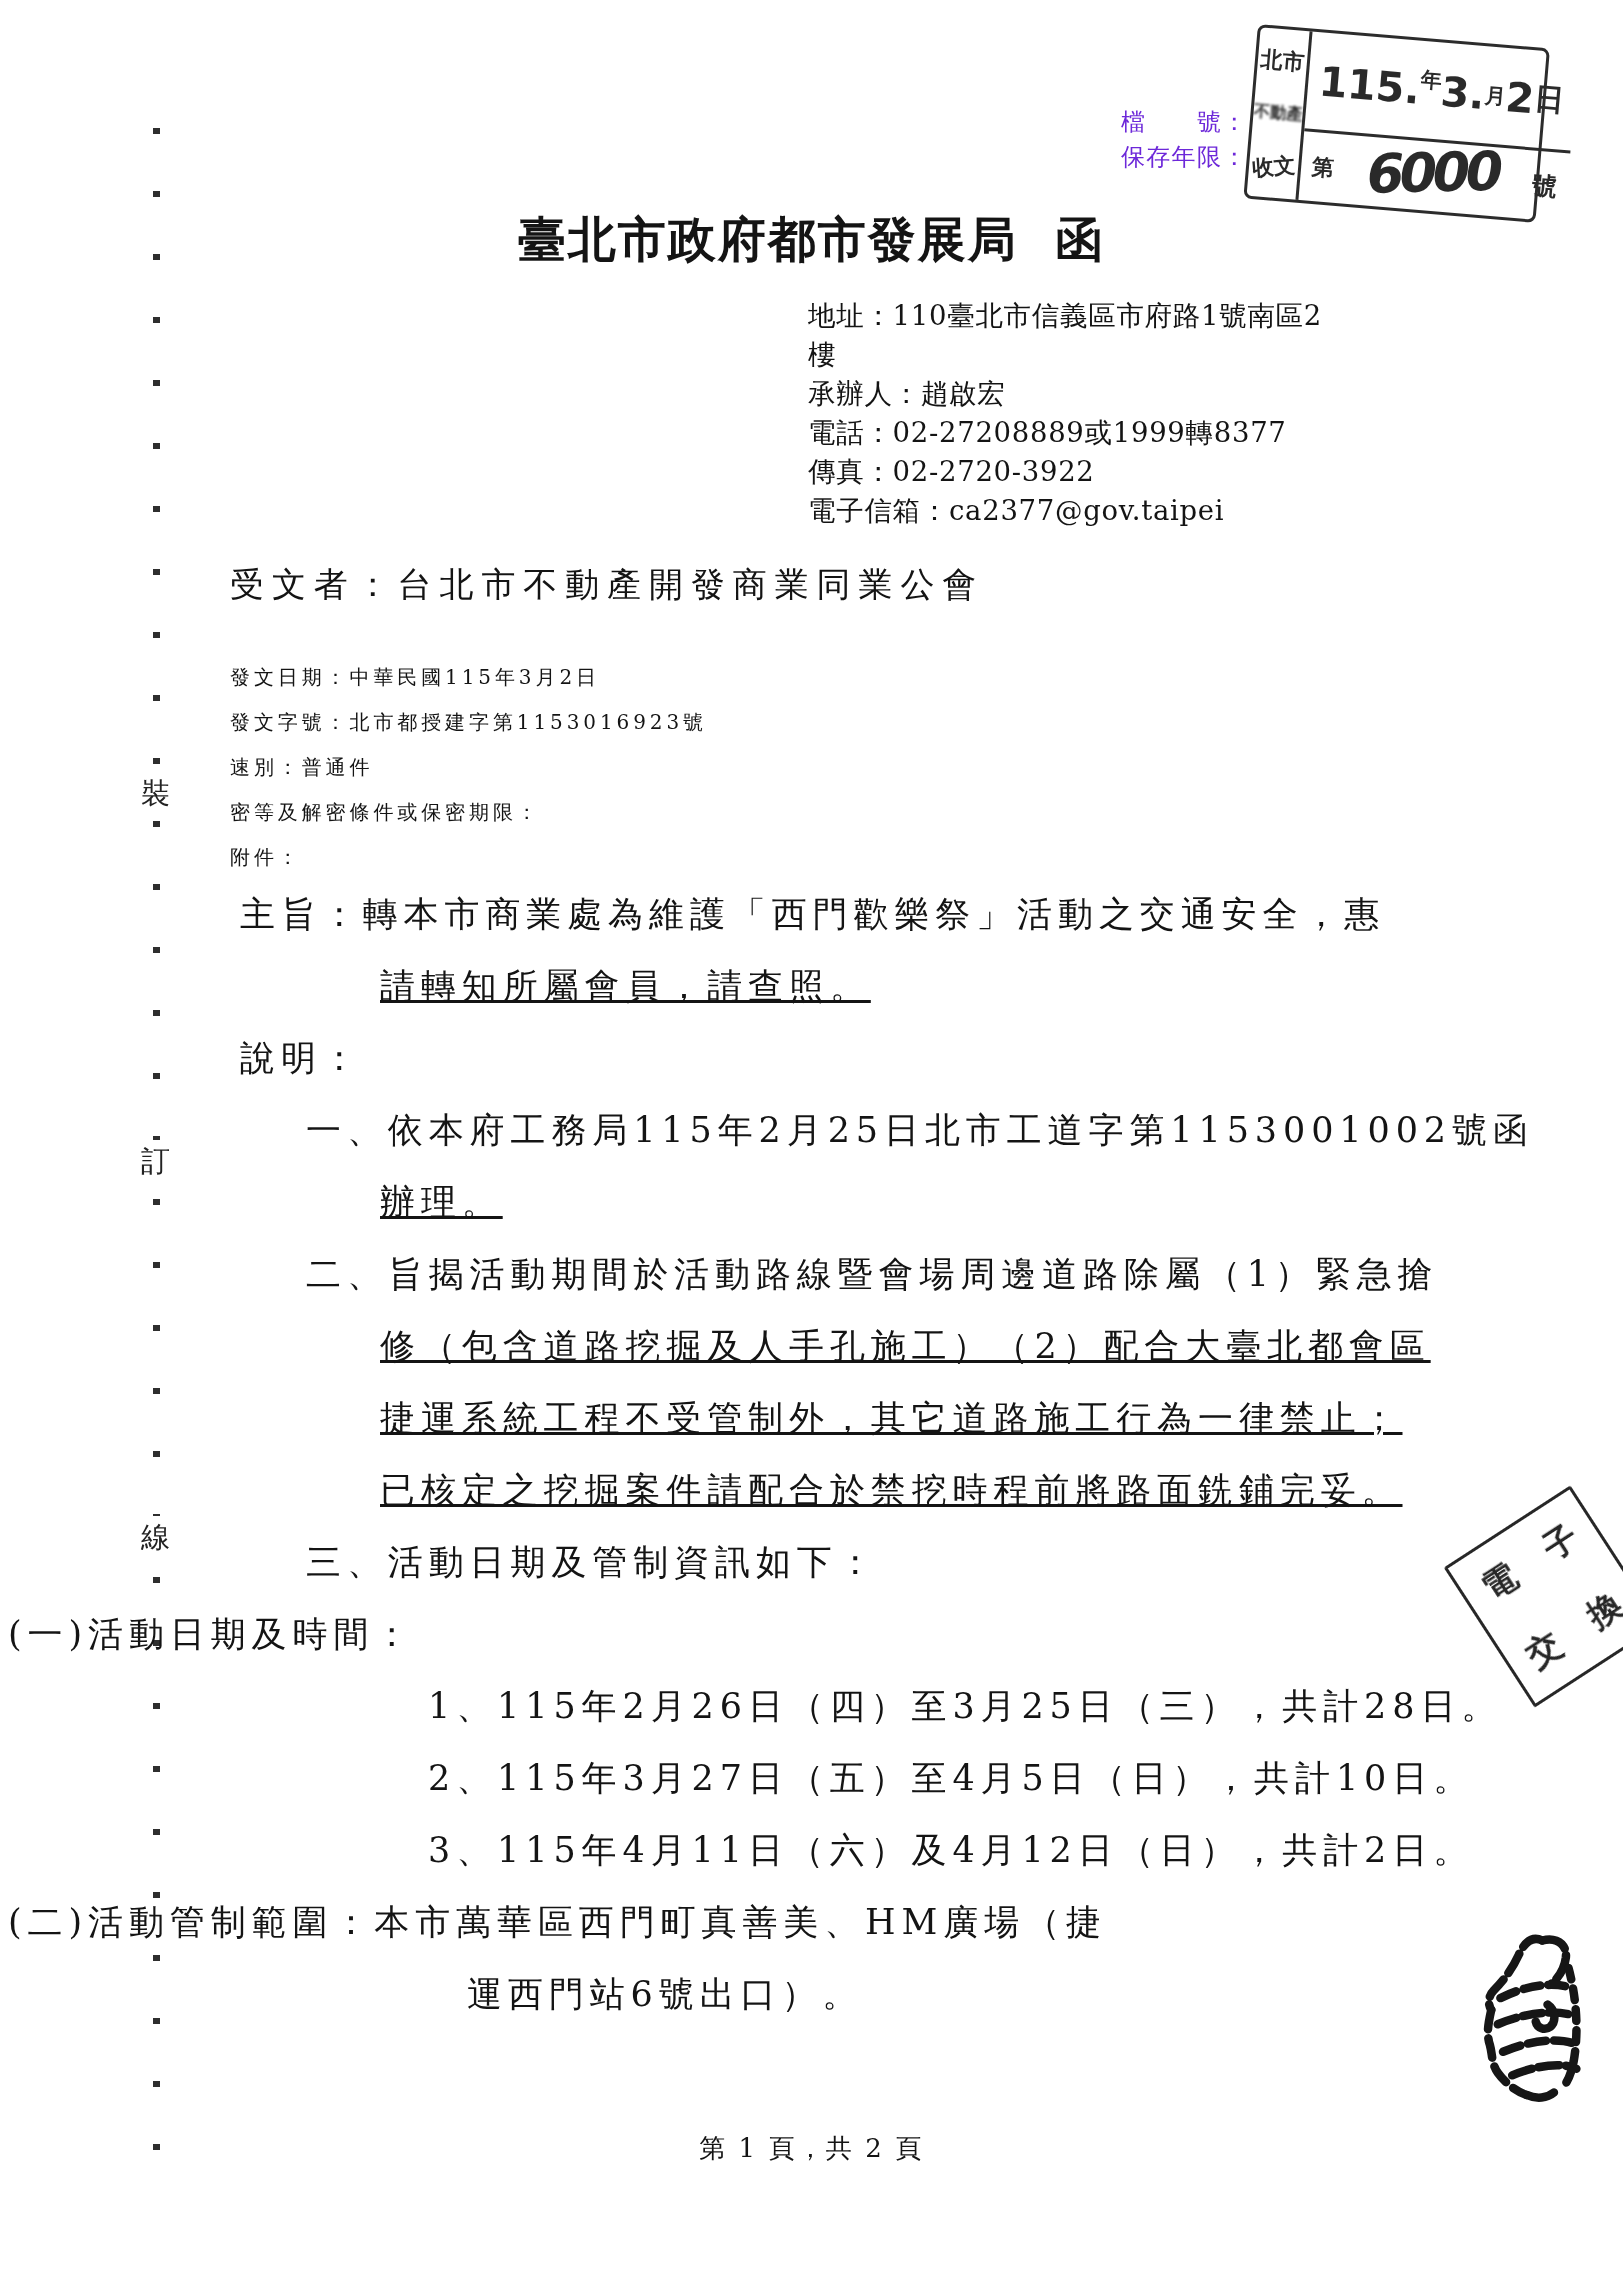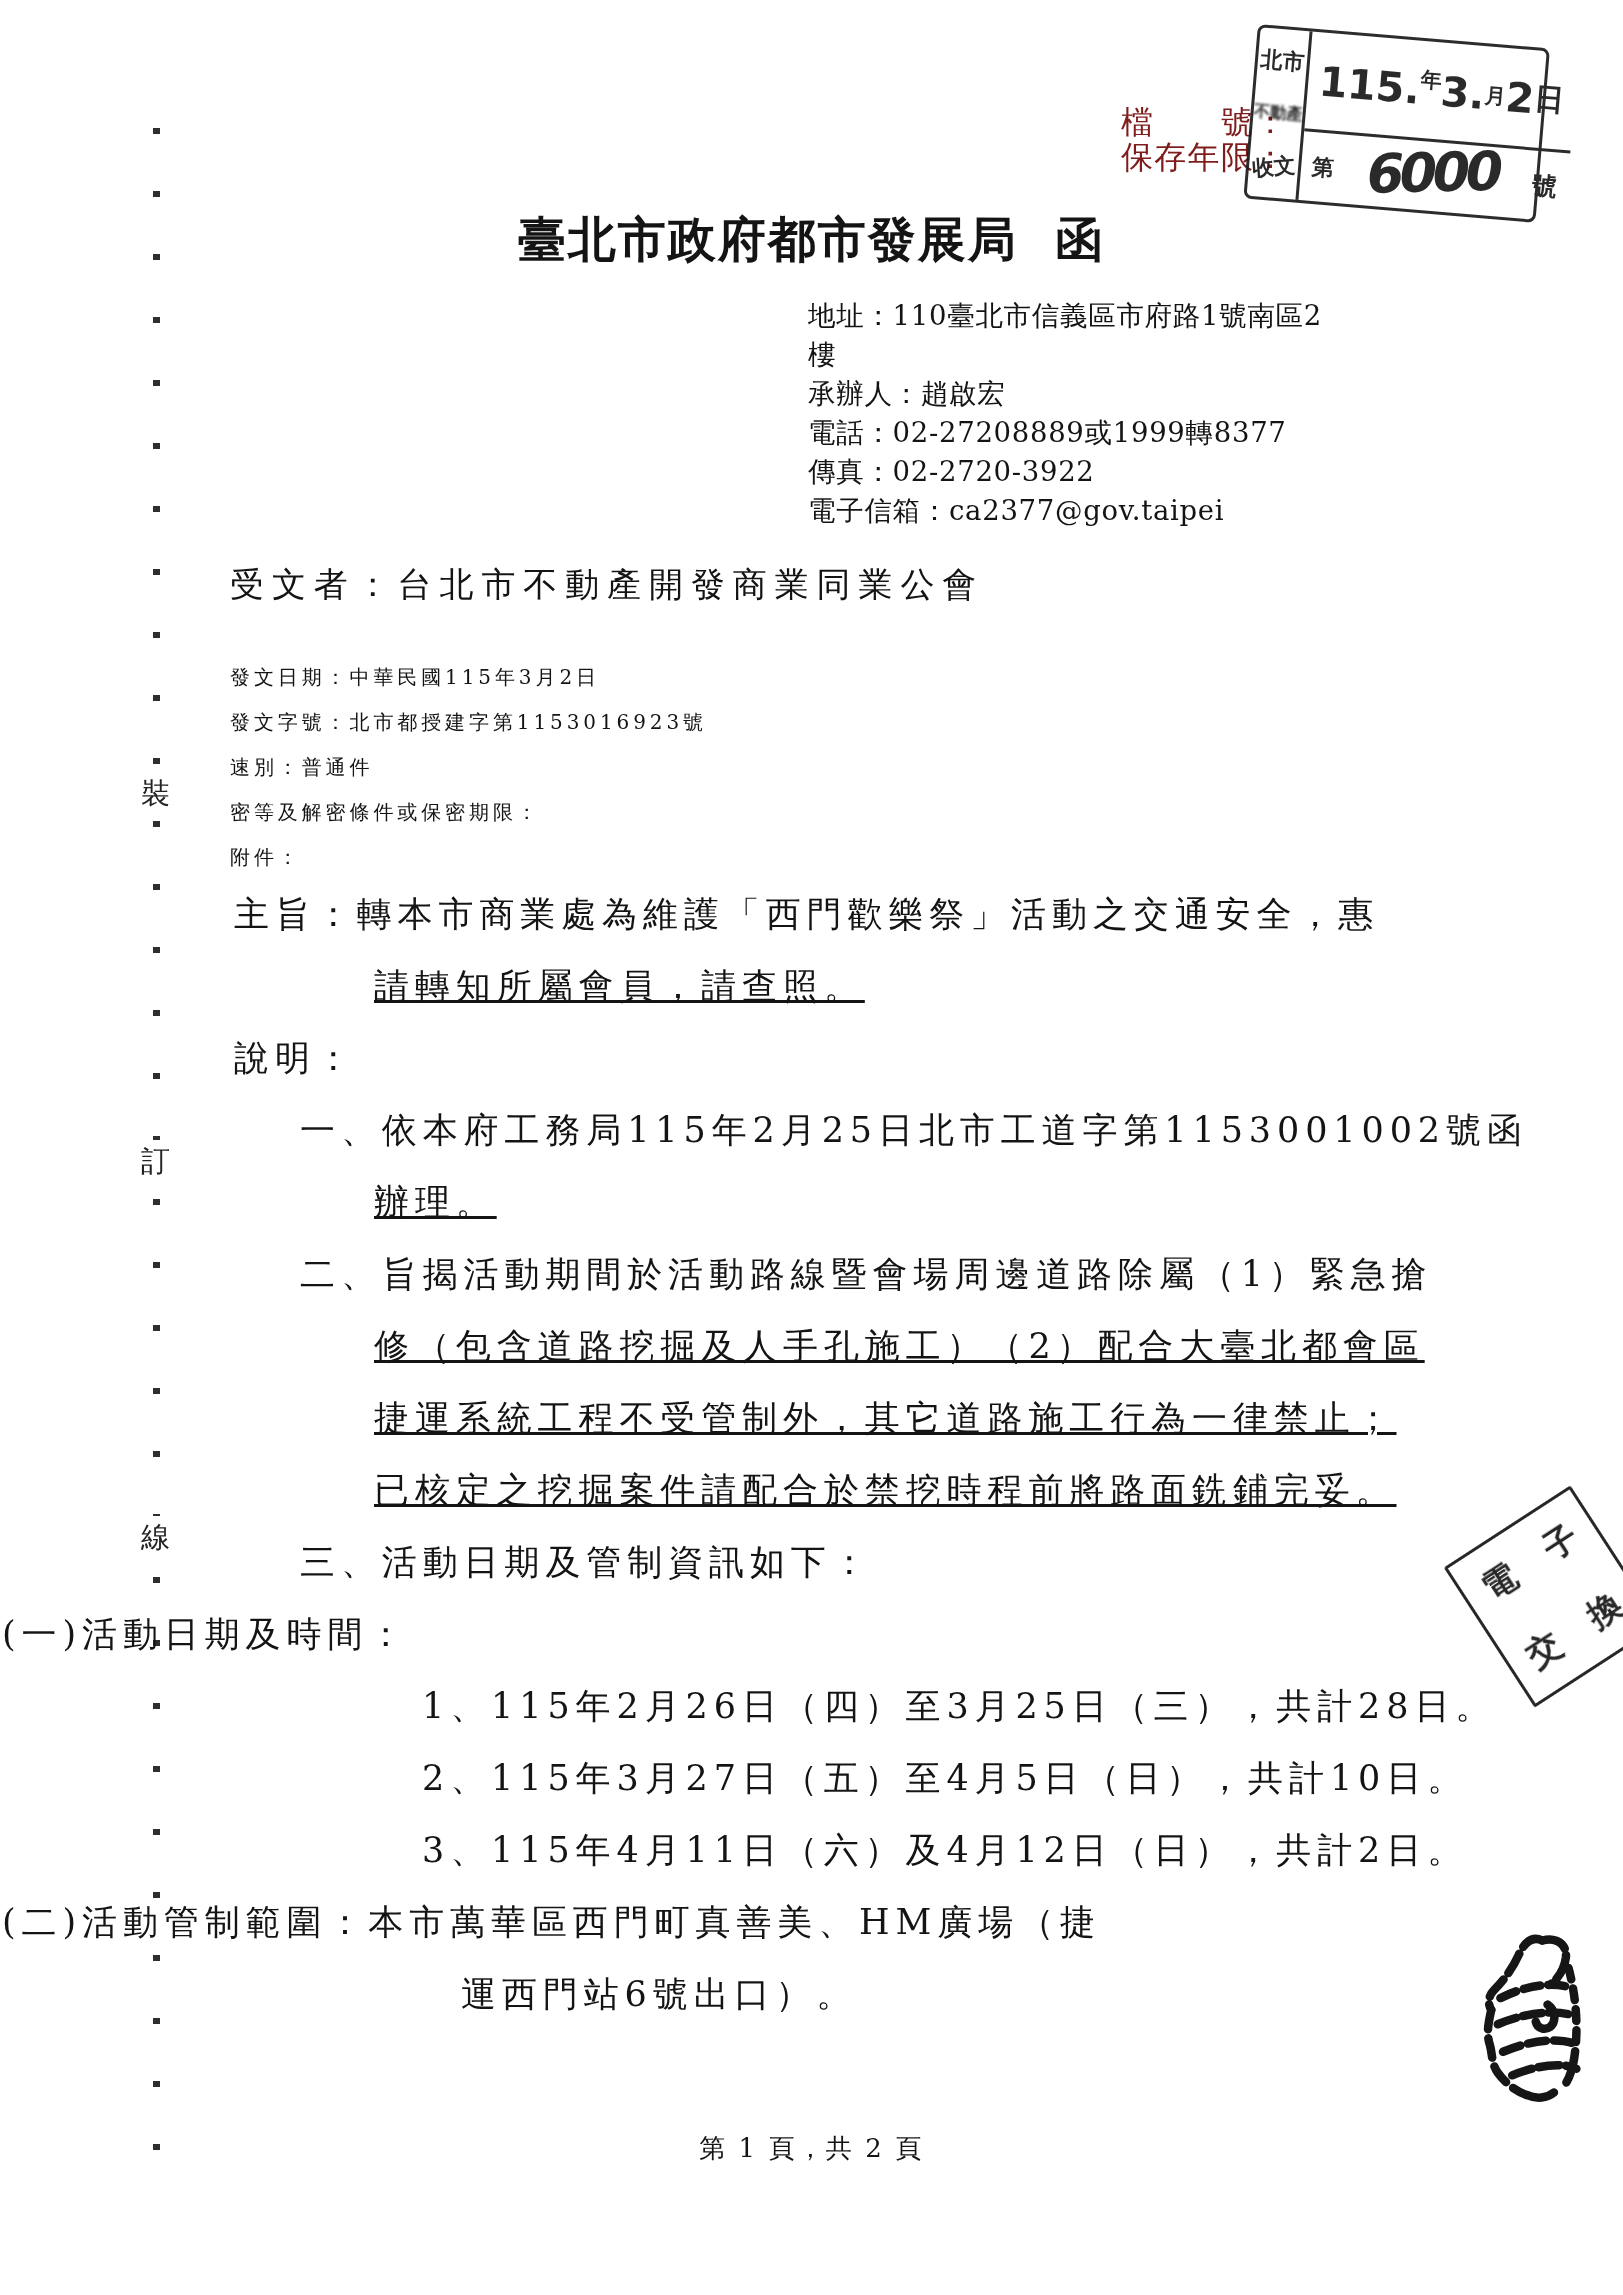--- a/index.html
+++ b/index.html
@@ -14,21 +14,21 @@
     position:absolute; left:153px; top:128px; width:6.5px; height:2042px;
     background-image:repeating-linear-gradient(to bottom,#2e2e2e 0 6.5px,transparent 6.5px 63px);
   }
   .bind-char {
     position:absolute; left:137px; width:37px; text-align:center;
     font-size:29px; color:#222; background:#fff; padding:6.5px 0; line-height:1;
   }
   .bind-zhuang { top:772px; } .bind-ding { top:1140px; } .bind-xian { top:1516px; }
 
   
-  .file-labels { position:absolute; left:1121px; top:105px; font-size:32px; line-height:35px; letter-spacing:1.3px; color:#7f1d1d; }
+  .file-labels { position:absolute; left:1121px; top:105px; font-size:24px; line-height:35px; letter-spacing:1.3px; color:#6d28d9; }
 
   
   .rstamp {
     position:absolute; left:1258px; top:23.6px; width:287px; height:169px;
     transform:rotate(4.8deg); transform-origin:left top;
     border:3.3px solid #1d1d1d; border-radius:7.9px; display:flex; color:#1a1a1a; opacity:.93;
   }
   .rstamp-left {
     width:58px; border-right:3.3px solid #1d1d1d; display:flex; flex-direction:column;
     justify-content:space-around; align-items:center; font-weight:bold; padding:2.6px 0;
@@ -53,21 +53,21 @@
   }
   .rstamp-serial .sfx { font-size:25px; }
 
   
   .doc-title { position:absolute; left:0; right:0; top:208px; text-align:center; font-size:48px; letter-spacing:2px; font-weight:600; white-space:pre; }
   .sender-info { position:absolute; left:808px; top:296px; font-size:27.5px; line-height:39px; letter-spacing:0.7px; }
   .recipient { position:absolute; left:230px; top:562px; font-size:34px; letter-spacing:7.9px; white-space:nowrap; }
   .meta { position:absolute; left:230px; top:655px; font-size:20px; line-height:45px; letter-spacing:3.9px; }
 
   
-  .body-block { position:absolute; left:2px; top:878px; width:1557px; }
+  .body-block { position:absolute; left:8px; top:878px; width:1557px; }
   .bl { height:72px; line-height:72px; font-size:35px; letter-spacing:5.9px; white-space:nowrap; }
   .i0 { padding-left:232px; }  
   .i1 { padding-left:298px; }  
   .i2 { padding-left:372px;text-decoration:underline; }  
   .i3 { }  
   .i4 { padding-left:420px; }  
   .i5 { padding-left:459px; }  
 
   
   .efile {

